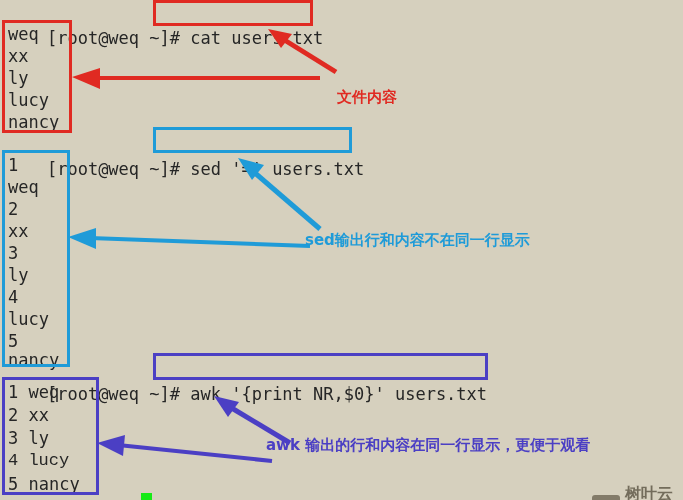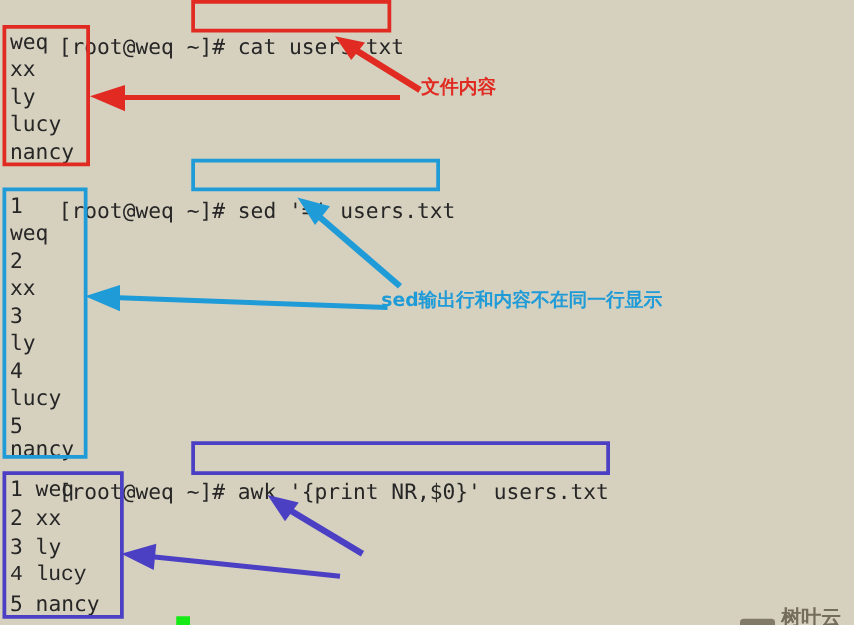--- a/index.html
+++ b/index.html
@@ -206,24 +206,25 @@
       <line x1="290" y1="443" x2="225" y2="404" stroke="#4b3fc4" stroke-width="5"></line>
       <polygon points="214,396 239,402 228,417" fill="#4b3fc4"></polygon>
     </g>
 
     <g>
       <line x1="272" y1="461" x2="118" y2="445" stroke="#4b3fc4" stroke-width="4"></line>
       <polygon points="97,443 125,435 123,456" fill="#4b3fc4"></polygon>
     </g>
   </svg>
 
-  <div class="anno anno-red" style="left:337px; top:60px;text-align:right;">文件内容</div>
+  <div class="anno anno-red" style="left:337px; top:88px;text-align:right;">文件内容</div>
 
   <div class="anno anno-blue" style="left:305px; top:231px;">sed输出行和内容不在同一行显示</div>
 
+  <div class="anno anno-purple" style="left:266px; top:434px;">awk 输出的行和内容在同一行显示，更便于观看</div>
 
   <div id="watermark">
     <div id="wm-logo">
       <span class="ai-text">AI</span>
       <span class="mount"></span>
     </div>
     <div id="wm-text">树叶云</div>
   </div>
 
 </div>

